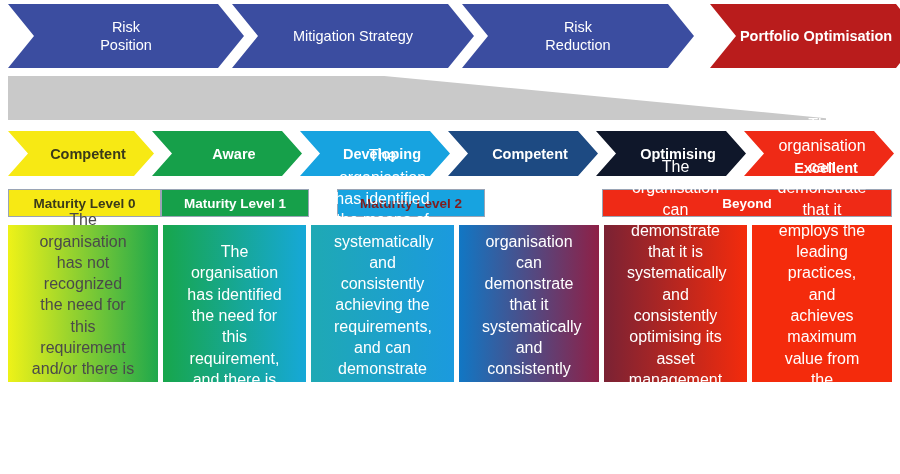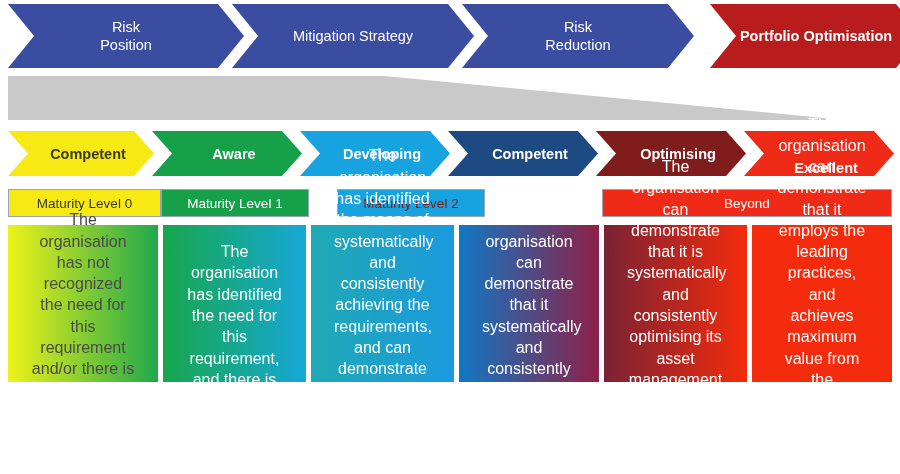--- a/index.html
+++ b/index.html
@@ -96,21 +96,21 @@
     height: 28px;
   }
   .level-cell {
     position: absolute;
     top: 0;
     height: 28px;
     display: flex;
     align-items: center;
     justify-content: center;
     font-size: 13.5px;
-    font-weight: normal;
+    font-weight: bold;
     box-sizing: border-box;
     border: 1px solid #9aa4b5;
   }
 
   
   .desc-row {
     position: absolute;
     left: 8px;
     top: 225px;
     width: 884px;
@@ -163,21 +163,21 @@
     </div>
     <div class="maturity-chevron" style="left: 152px; width: 150px; background: rgb(22, 160, 74); color: rgb(255, 255, 255);">
       <span class="mc-label">Aware</span>
     </div>
     <div class="maturity-chevron" style="left: 300px; width: 150px; background: rgb(23, 163, 224); color: rgb(255, 255, 255);">
       <span class="mc-label">Developing</span>
     </div>
     <div class="maturity-chevron" style="left: 448px; width: 150px; background: rgb(29, 74, 130); color: rgb(255, 255, 255);">
       <span class="mc-label">Competent</span>
     </div>
-    <div class="maturity-chevron" style="left: 596px; width: 150px; background: #7f1d1d; color: rgb(255, 255, 255);">
+    <div class="maturity-chevron" style="left: 596px; width: 150px; background: #0f172a; color: rgb(255, 255, 255);">
       <span class="mc-label">Optimising</span>
     </div>
     <div class="maturity-chevron" style="left: 744px; width: 150px; background: rgb(239, 42, 22); color: rgb(255, 255, 255); align-items: flex-end;">
       <span class="mc-label">Excellent</span>
     </div>
   </div>
 
   <div class="level-row">
     <div class="level-cell" style="left: 0px; width: 153px; background: rgb(247, 233, 20); color: rgb(58, 58, 26);">
       <span>Maturity Level 0</span>

